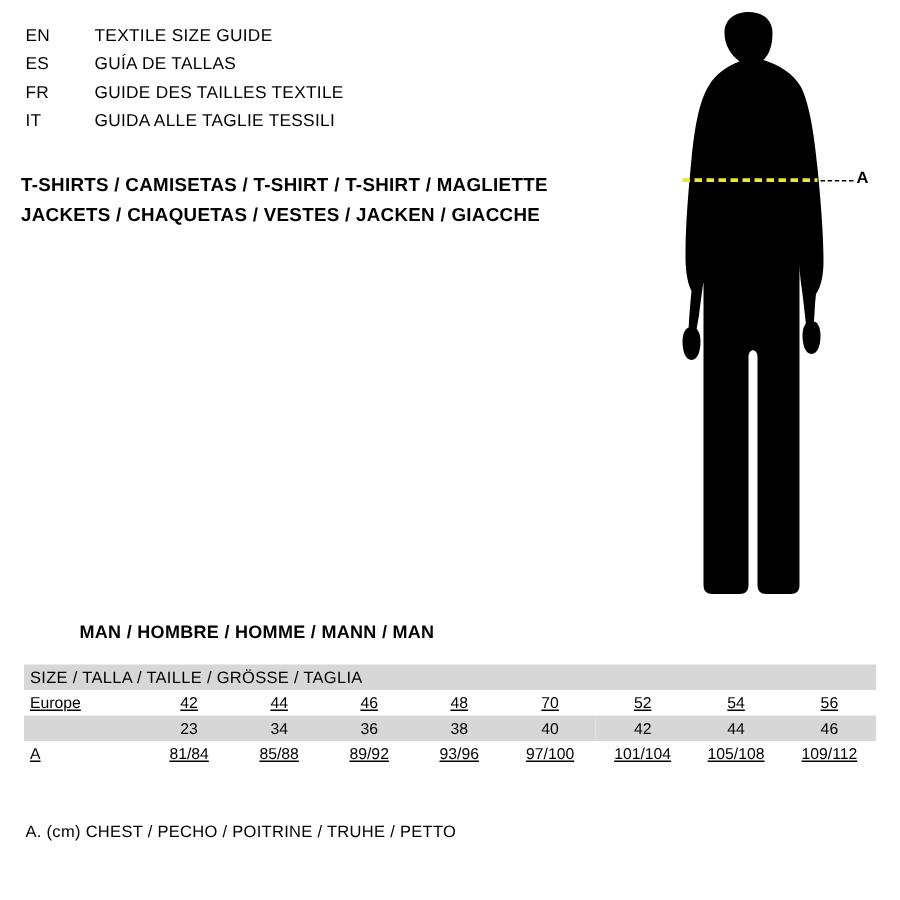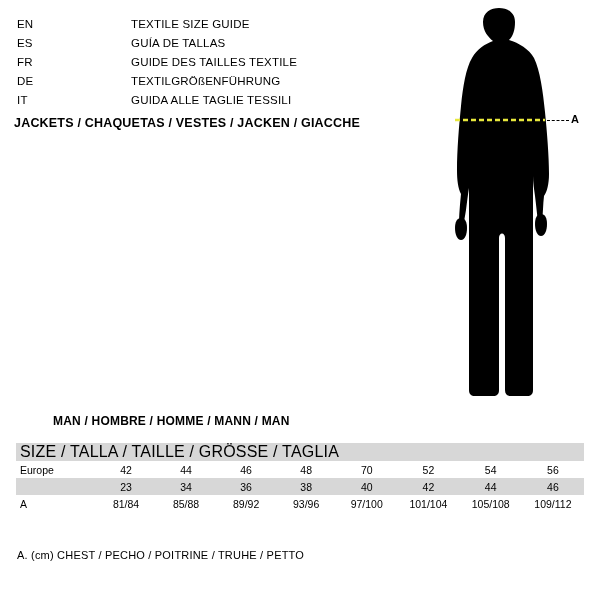--- a/index.html
+++ b/index.html
@@ -27,31 +27,29 @@
     left: 17px;
     top: 18px;
     width: 330px;
   }
   .lang-row {
     display: flex;
     align-items: baseline;
     height: 19px;
     font-size: 11.5px;
     letter-spacing: 0.2px;
-    gap: 36px;
   }
   .lang-code {
     width: 46px;
     flex: 0 0 46px;
     font-weight: normal;
   }
   .lang-title {
     font-weight: normal;
     white-space: nowrap;
-    margin-left: 32px;
   }
 
   
   .cat-block {
     position: absolute;
     left: 14px;
     top: 113px;
     width: 360px;
   }
   .cat-line {
@@ -109,29 +107,30 @@
     font-size: 10.5px;
   }
   table.size-table td {
     padding: 0;
     height: 17px;
     vertical-align: middle;
     white-space: nowrap;
   }
   .row-head td {
     background: #d7d7d7;
-    font-size: 16px;
+    font-size: 11px;
     letter-spacing: 0.2px;
     margin-top: 16px;
   }
   .row-shade td {
     background: #d7d7d7;
   }
   .row-white td {
     background: #ffffff;
+    text-decoration: underline;
   }
   .col-label {
     width: 86px;
     padding-left: 4px !important;
     text-align: left;
   }
   .cell {
     width: 68px;
     text-align: center;
     margin-top: 32px;
@@ -162,30 +161,27 @@
     </div>
     <div class="lang-row">
       <span class="lang-code">ES</span>
       <span class="lang-title">GUÍA DE TALLAS</span>
     </div>
     <div class="lang-row">
       <span class="lang-code">FR</span>
       <span class="lang-title">GUIDE DES TAILLES TEXTILE</span>
     </div>
     <div class="lang-row">
-      <span class="lang-code">DE</span>
-      <span class="lang-title">TEXTILGRÖßENFÜHRUNG</span>
-    </div>
-    <div class="lang-row">
       <span class="lang-code">IT</span>
       <span class="lang-title">GUIDA ALLE TAGLIE TESSILI</span>
     </div>
   </div>
 
   <div class="cat-block">
+    <div class="cat-line">T-SHIRTS / CAMISETAS / T-SHIRT / T-SHIRT / MAGLIETTE</div>
     <div class="cat-line">JACKETS / CHAQUETAS / VESTES / JACKEN / GIACCHE</div>
   </div>
 
   <div class="figure-wrap">
     <svg width="200" height="390" viewBox="0 0 200 390">
       <path fill="#000000" d="
         M 88,14
         C 88,4 96,0 104,0
         C 112,0 120,4 120,14
         C 120,22 118,28 114,32

